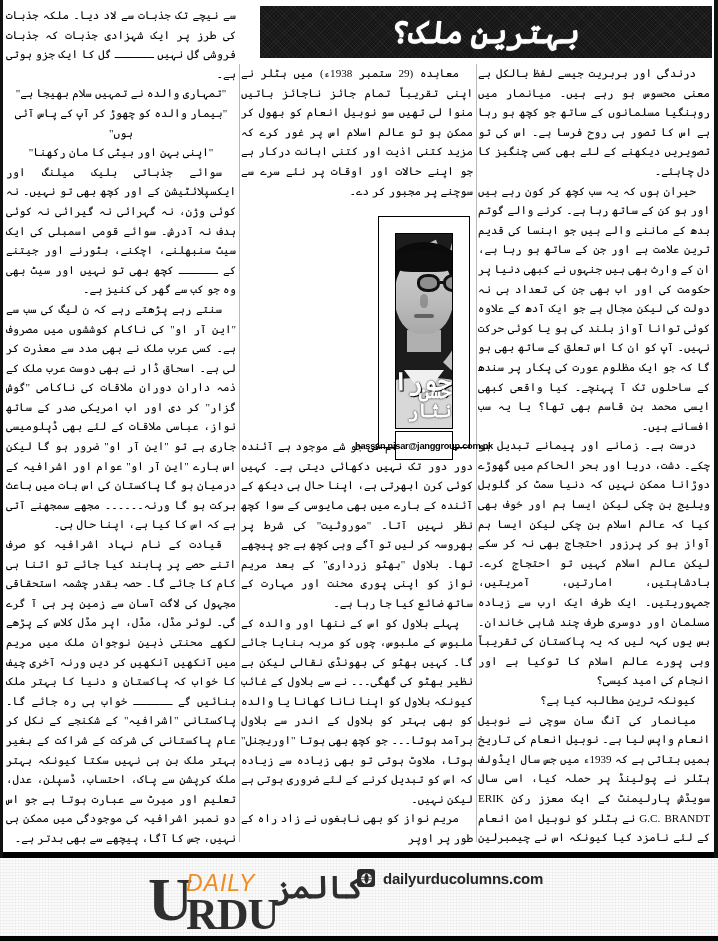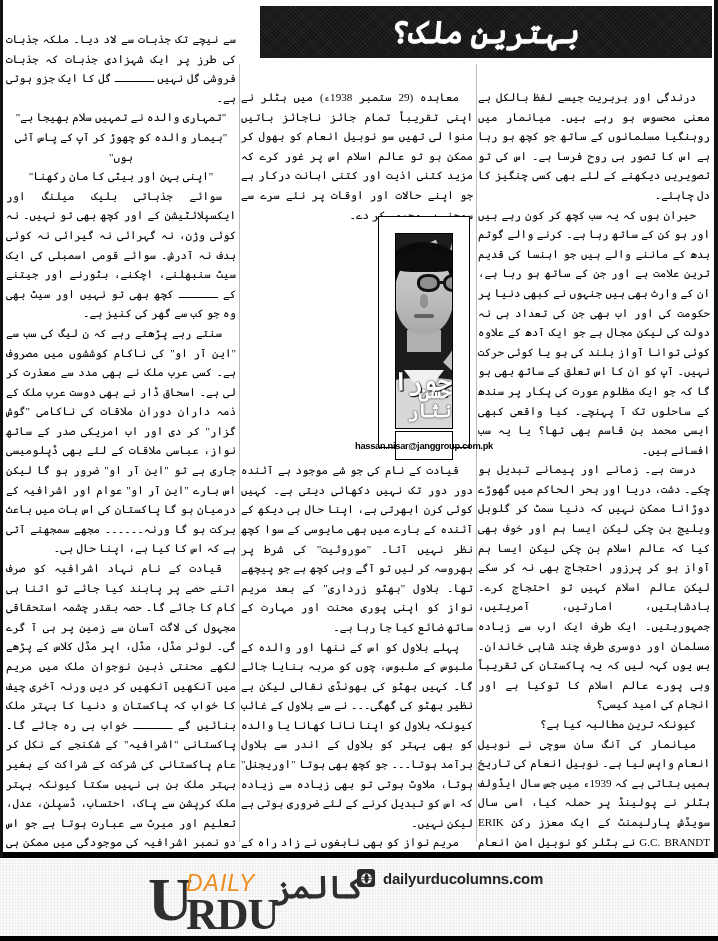--- a/index.html
+++ b/index.html
@@ -65,21 +65,20 @@
     transform: skewX(-6deg);
     white-space: nowrap;
     text-shadow: 0 0 1px rgba(255,255,255,.6);
   }
 
   
   .col {
     position: absolute;
     top: 0;
     overflow: hidden;
-    margin-top: 24px;
   }
   .col-inner {
     font-family: "Liberation Serif", "DejaVu Serif", serif;
     font-size: 11.1px;
     line-height: 19.6px;
     text-align: justify;
     text-align-last: right;
     color: #060606;
     direction: rtl;
     word-spacing: 0.5px;

